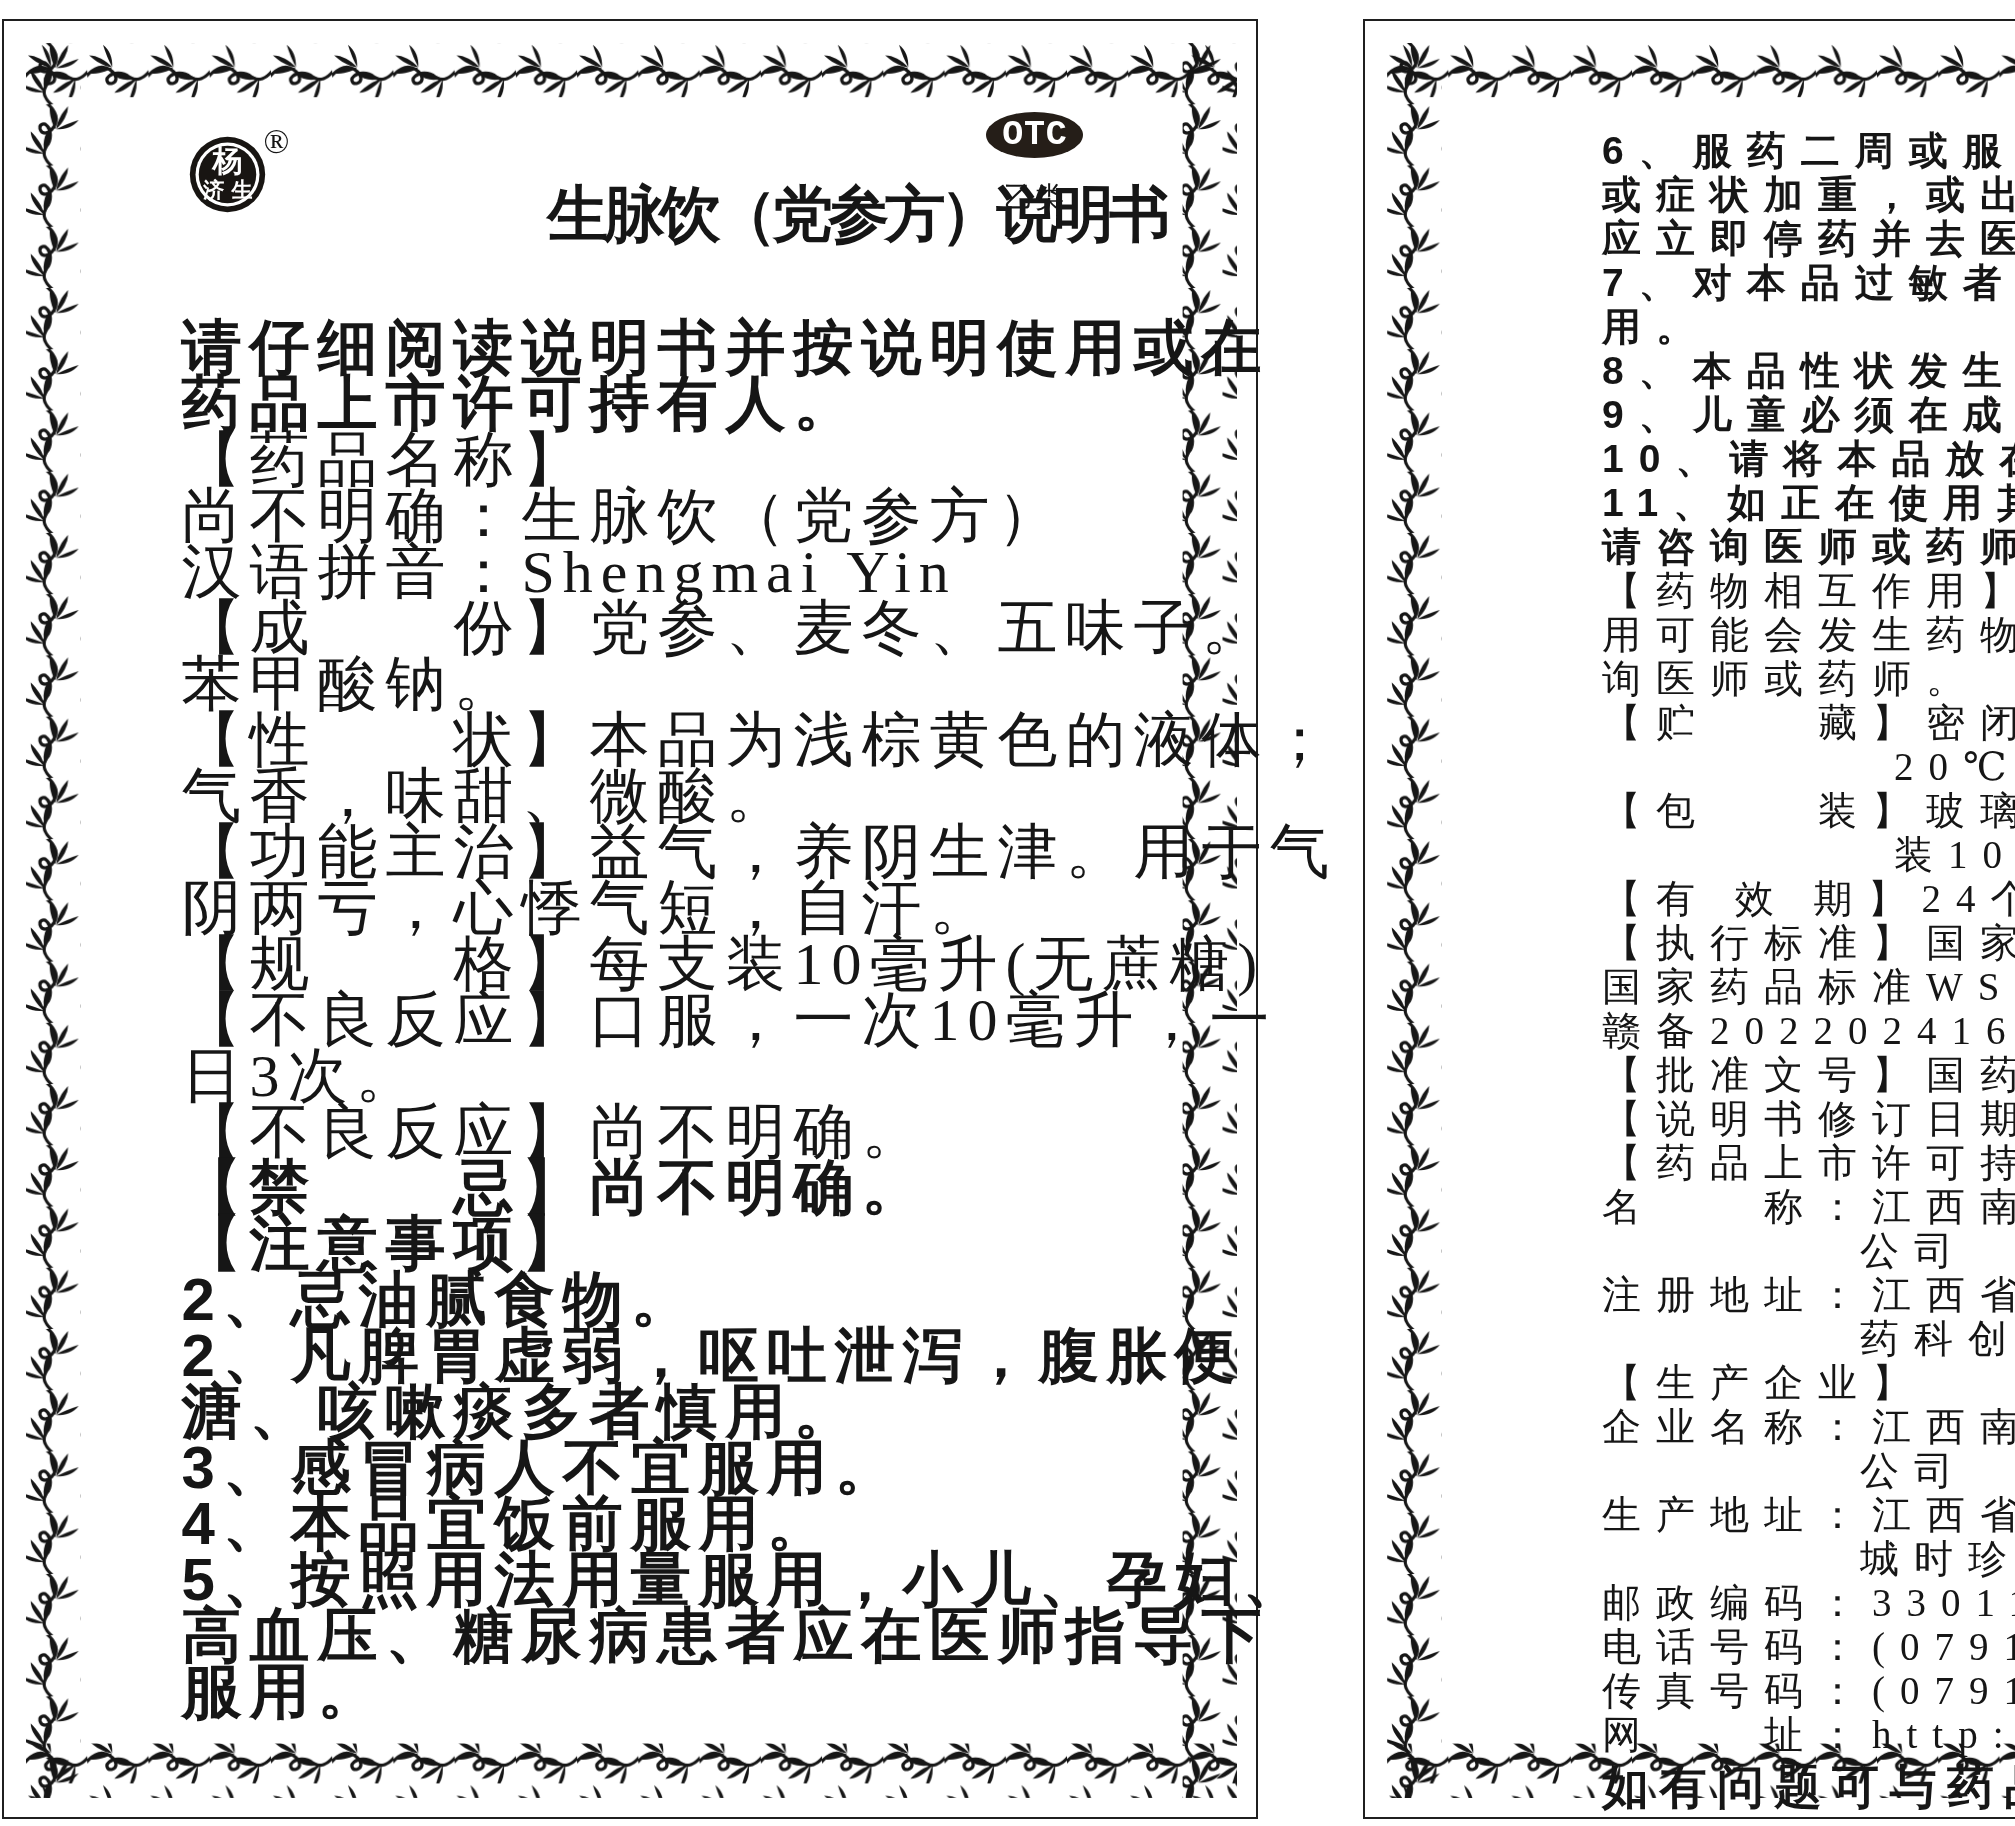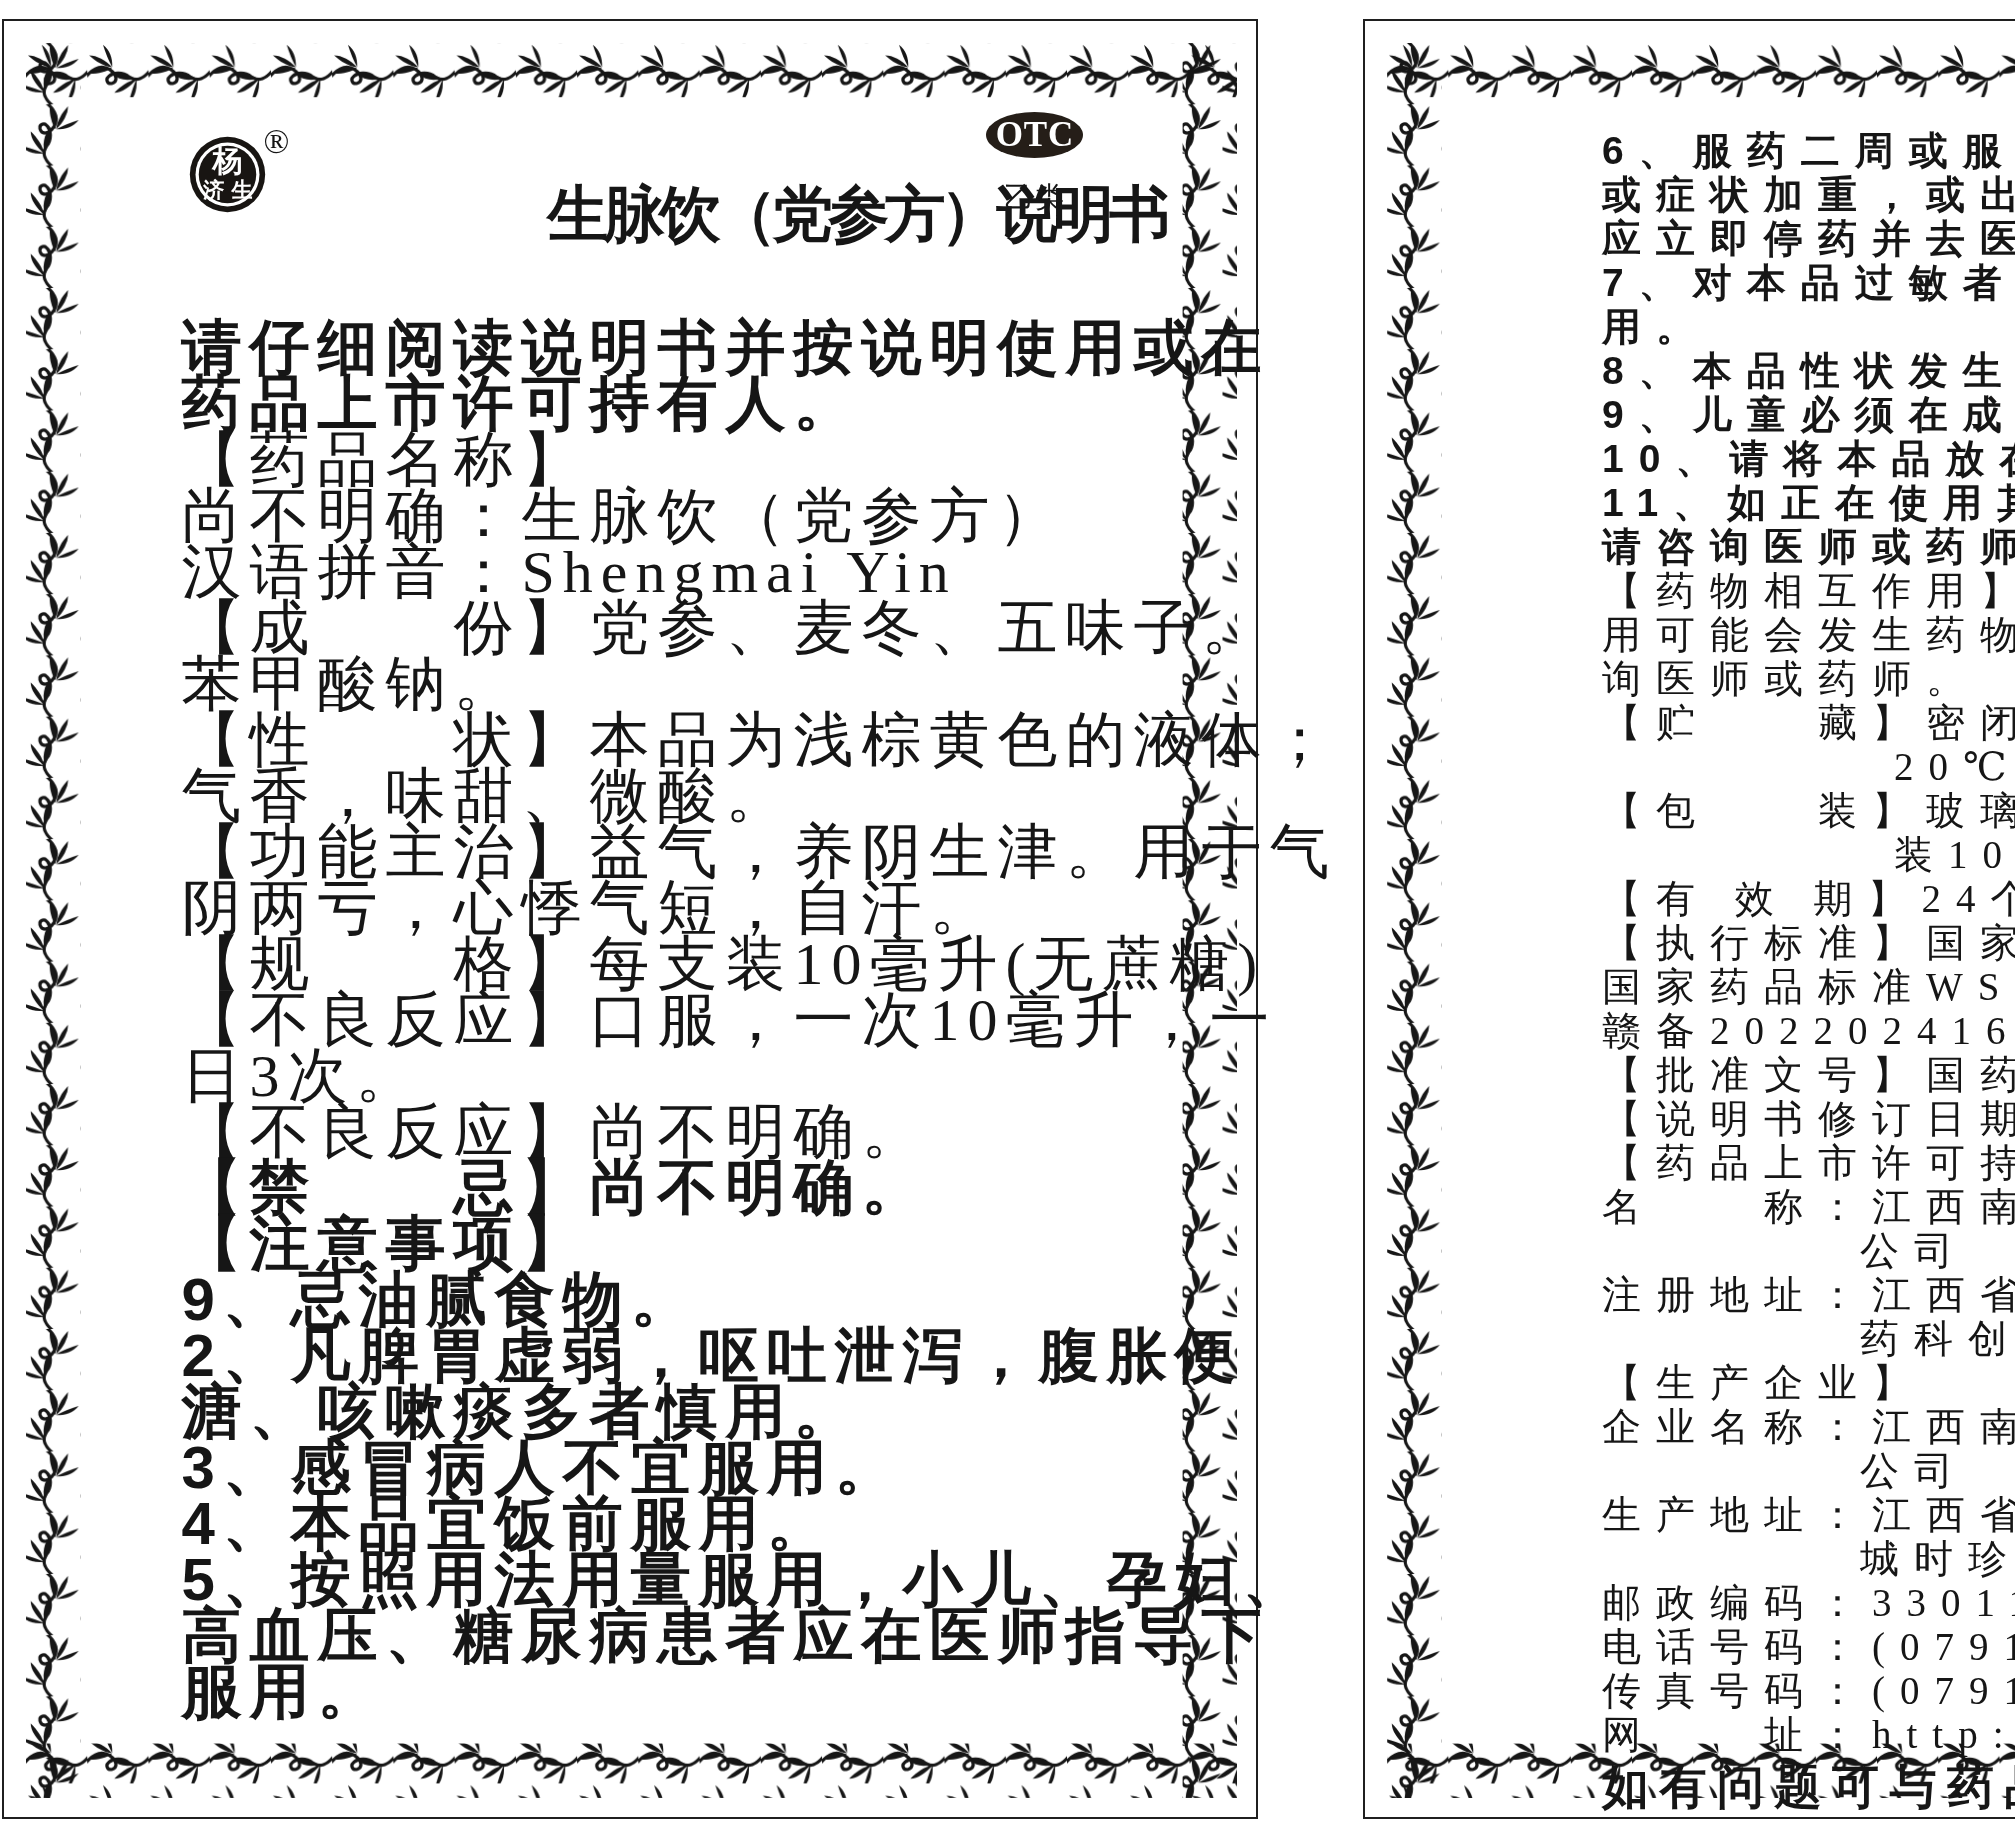--- a/index.html
+++ b/index.html
@@ -13,21 +13,21 @@
   
   .logo{position:absolute;left:183px;top:113px;width:81px;height:81px;}
   .reg{position:absolute;left:259px;top:102px;font-size:34px;font-family:"Liberation Serif",serif;}
   
   .title{position:absolute;left:97px;top:158px;width:1064px;text-align:right;
          font-family:"DejaVu Serif","Liberation Serif",serif;font-weight:900;
          font-size:61px;line-height:69px;letter-spacing:-4.8px;white-space:pre;}
   
   .otc{position:absolute;left:982px;top:91px;width:97px;height:46px;border-radius:50%;
        background:#251e18;color:#ffffff;text-align:center;line-height:46px;
-       font-family:Liberation Serif, serif;font-weight:700;font-size:35px;letter-spacing:0.8px;}
+       font-family:Liberation Mono, monospace;font-weight:700;font-size:35px;letter-spacing:0.8px;}
   .otc-class{position:absolute;left:982px;top:160px;width:97px;text-align:center;
        font-size:29px;letter-spacing:1.6px;line-height:32px;}
   
   .body{position:absolute;}
   .p1 .body{left:177px;top:299px;width:975px;}
   .p2 .body{left:237px;top:108px;width:999px;}
   .ln{white-space:pre;font-family:"Liberation Serif","DejaVu Serif",serif;color:#161616;}
   .p1 .ln{font-size:60px;line-height:56px;letter-spacing:8px;}
   .p2 .ln{font-size:39px;line-height:44px;letter-spacing:15px;}
   .ln.b{font-family:"Liberation Sans","DejaVu Sans",sans-serif;font-weight:700;}
@@ -95,21 +95,21 @@
         <div class="ln">【性　　状】本品为浅棕黄色的液体；</div>
         <div class="ln">气香，味甜、微酸。</div>
         <div class="ln">【功能主治】益气，养阴生津。用于气</div>
         <div class="ln">阴两亏，心悸气短，自汗。</div>
         <div class="ln">【规　　格】每支装10毫升(无蔗糖)</div>
         <div class="ln">【不良反应】口服，一次10毫升，一</div>
         <div class="ln">日3次。</div>
         <div class="ln">【不良反应】尚不明确。</div>
         <div class="ln b">【禁　　忌】尚不明确。</div>
         <div class="ln b">【注意事项】</div>
-        <div class="ln b">9、忌油腻食物。</div>
+        <div class="ln b">2、忌油腻食物。</div>
         <div class="ln b">2、凡脾胃虚弱，呕吐泄泻，腹胀便</div>
         <div class="ln b">溏、咳嗽痰多者慎用。</div>
         <div class="ln b">3、感冒病人不宜服用。</div>
         <div class="ln b">4、本品宜饭前服用。</div>
         <div class="ln b">5、按照用法用量服用，小儿、孕妇、</div>
         <div class="ln b">高血压、糖尿病患者应在医师指导下</div>
         <div class="ln b">服用。</div>
       </div>
   </section>
 

